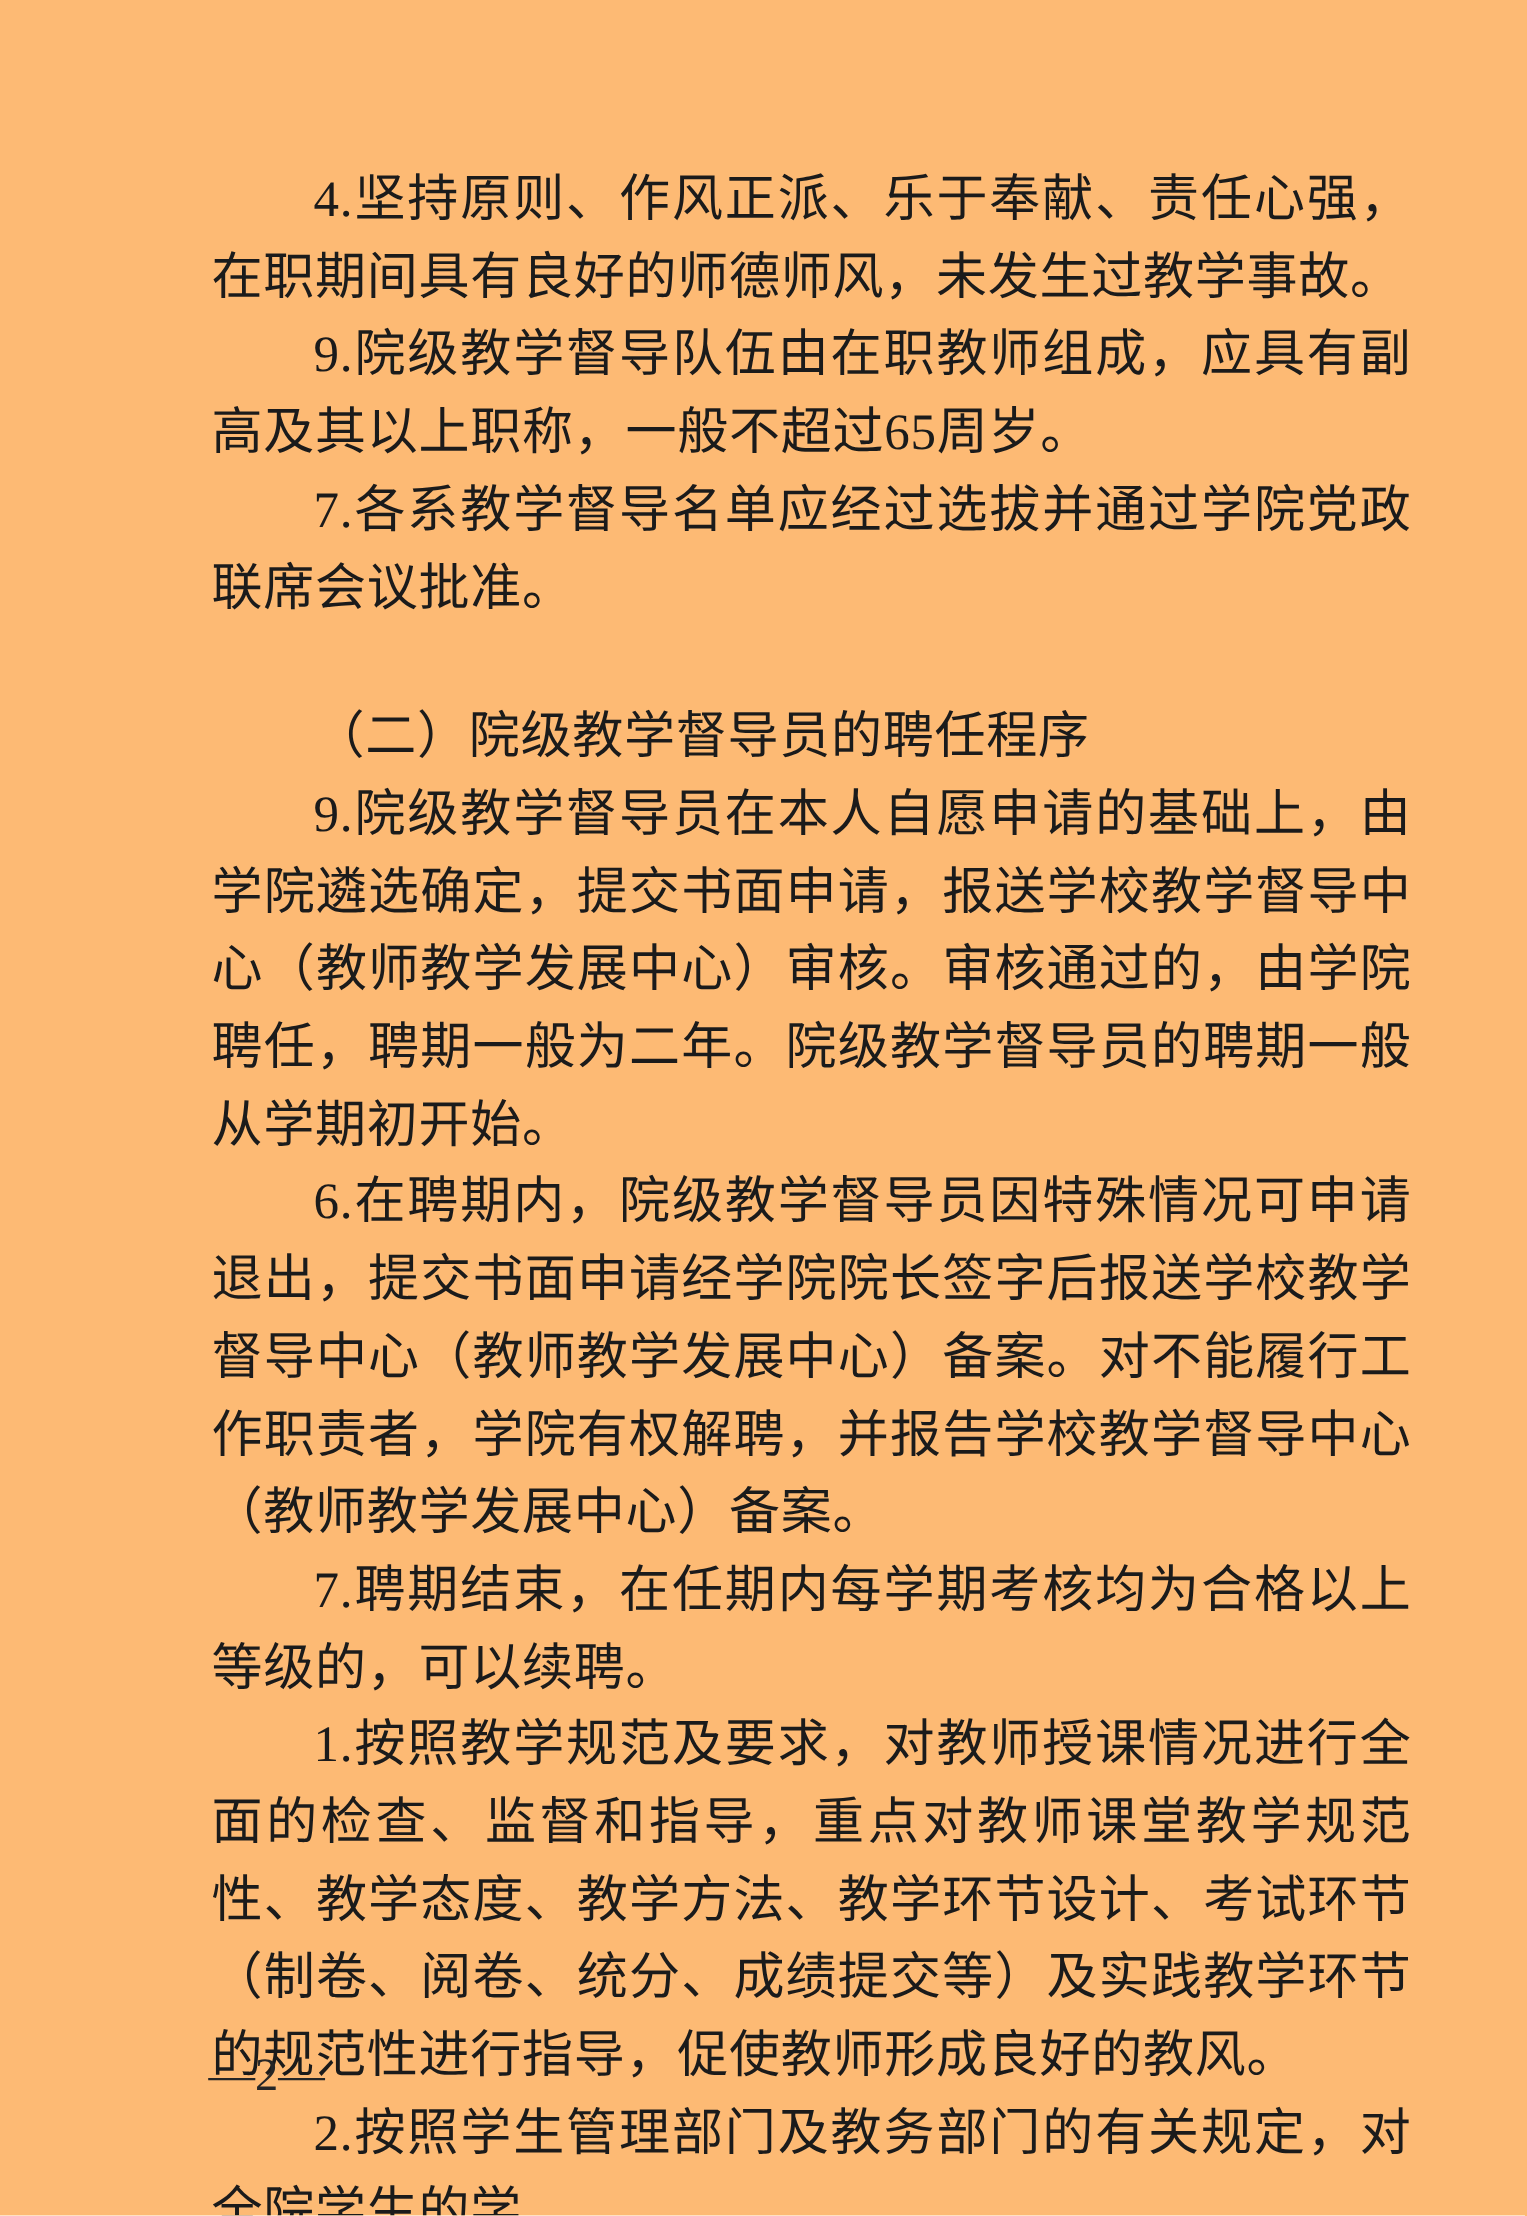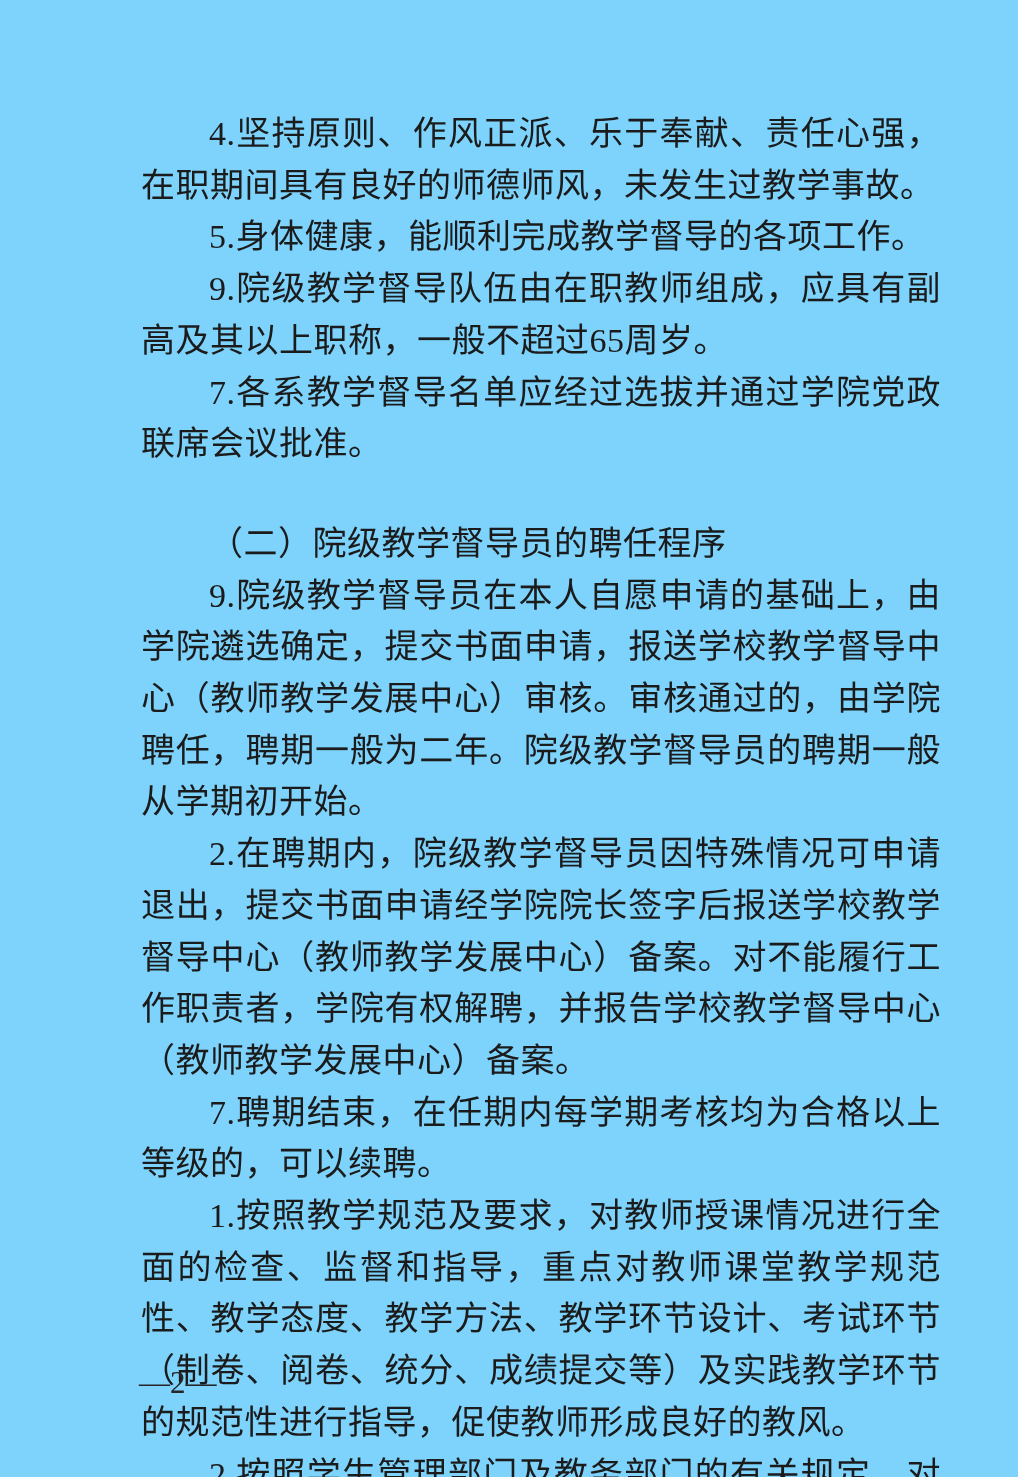--- a/index.html
+++ b/index.html
@@ -4,21 +4,21 @@
 <style>
   html, body {
     margin: 0;
     padding: 0;
     background: #ffffff;
   }
   .page {
     position: relative;
     width: 1018px;
     height: 1477px;
-    background: #7dd3fc;
+    background: #fdba74;
     overflow: hidden;
   }
   .doc-body {
     position: absolute;
     left: 141px;
     top: 108px;
     width: 800px;
     font-family: "Liberation Serif", "DejaVu Serif", serif;
     font-size: 34px;
     line-height: 51.7px;
@@ -51,26 +51,25 @@
     font-size: 31px;
     color: #262626;
   }
 </style>
 </head>
 <body>
 
 <div class="page">
   <div class="doc-body" id="doc-body">
       <p class="body-paragraph">4.坚持原则、作风正派、乐于奉献、责任心强，在职期间具有良好的师德师风，未发生过教学事故。</p>
-      <p class="body-paragraph">5.身体健康，能顺利完成教学督导的各项工作。</p>
       <p class="body-paragraph">9.院级教学督导队伍由在职教师组成，应具有副高及其以上职称，一般不超过65周岁。</p>
       <p class="body-paragraph">7.各系教学督导名单应经过选拔并通过学院党政联席会议批准。</p>
       <p class="kai-subheading">（二）院级教学督导员的聘任程序</p>
       <p class="body-paragraph">9.院级教学督导员在本人自愿申请的基础上，由学院遴选确定，提交书面申请，报送学校教学督导中心（教师教学发展中心）审核。审核通过的，由学院聘任，聘期一般为二年。院级教学督导员的聘期一般从学期初开始。</p>
-      <p class="body-paragraph">2.在聘期内，院级教学督导员因特殊情况可申请退出，提交书面申请经学院院长签字后报送学校教学督导中心（教师教学发展中心）备案。对不能履行工作职责者，学院有权解聘，并报告学校教学督导中心（教师教学发展中心）备案。</p>
+      <p class="body-paragraph">6.在聘期内，院级教学督导员因特殊情况可申请退出，提交书面申请经学院院长签字后报送学校教学督导中心（教师教学发展中心）备案。对不能履行工作职责者，学院有权解聘，并报告学校教学督导中心（教师教学发展中心）备案。</p>
       <p class="body-paragraph">7.聘期结束，在任期内每学期考核均为合格以上等级的，可以续聘。</p>
       <p class="body-paragraph">1.按照教学规范及要求，对教师授课情况进行全面的检查、监督和指导，重点对教师课堂教学规范性、教学态度、教学方法、教学环节设计、考试环节（制卷、阅卷、统分、成绩提交等）及实践教学环节的规范性进行指导，促使教师形成良好的教风。</p>
       <p class="body-paragraph">2.按照学生管理部门及教务部门的有关规定，对全院学生的学</p>
     </div>
   <div class="footer">
     <span>—2—</span>
   </div>
 </div>
 
 </body></html>

